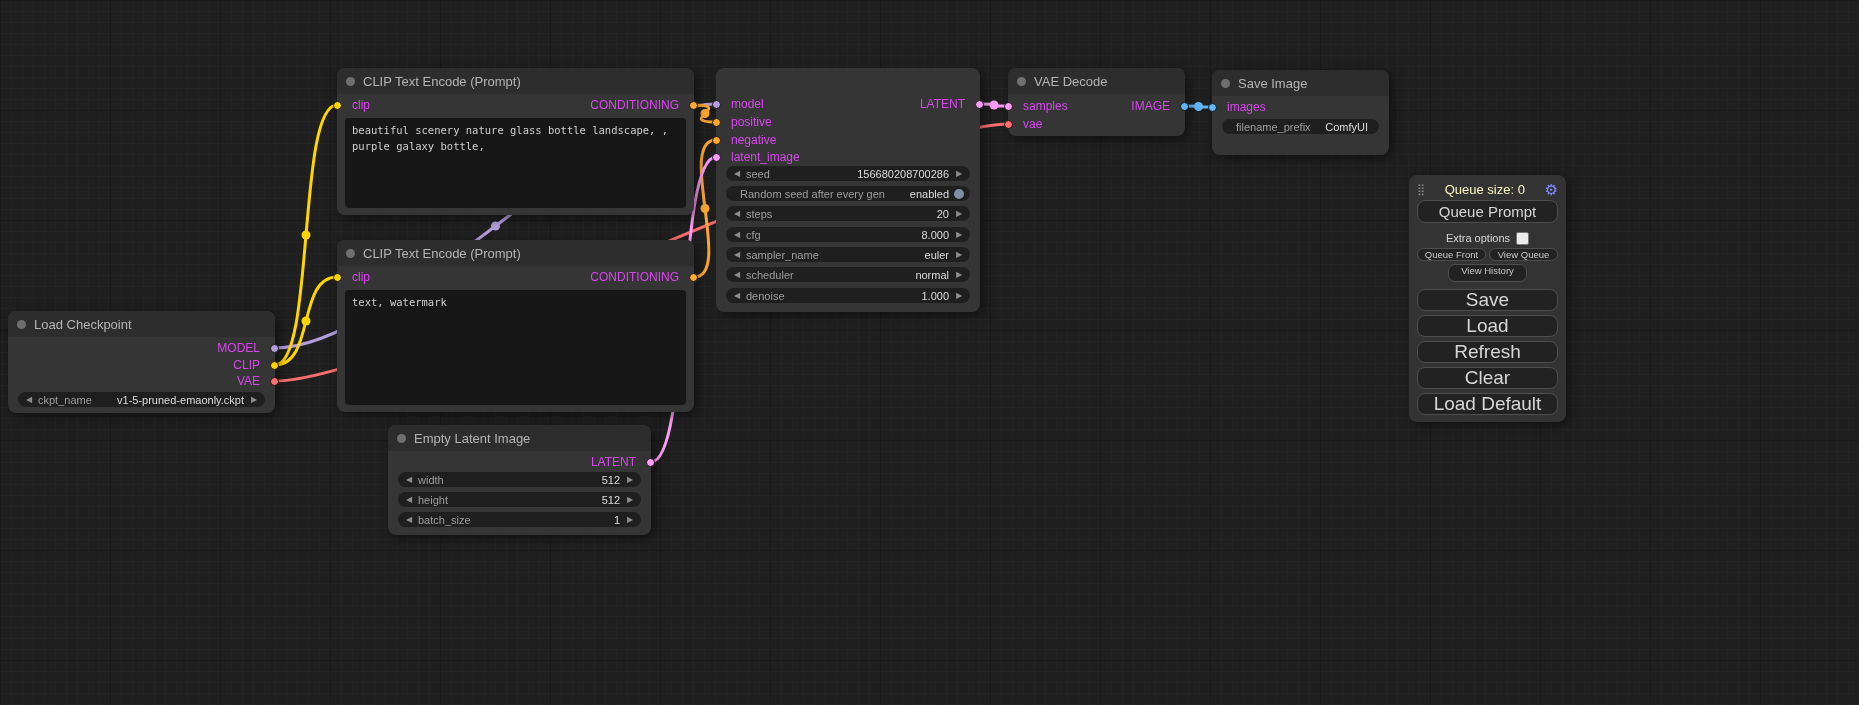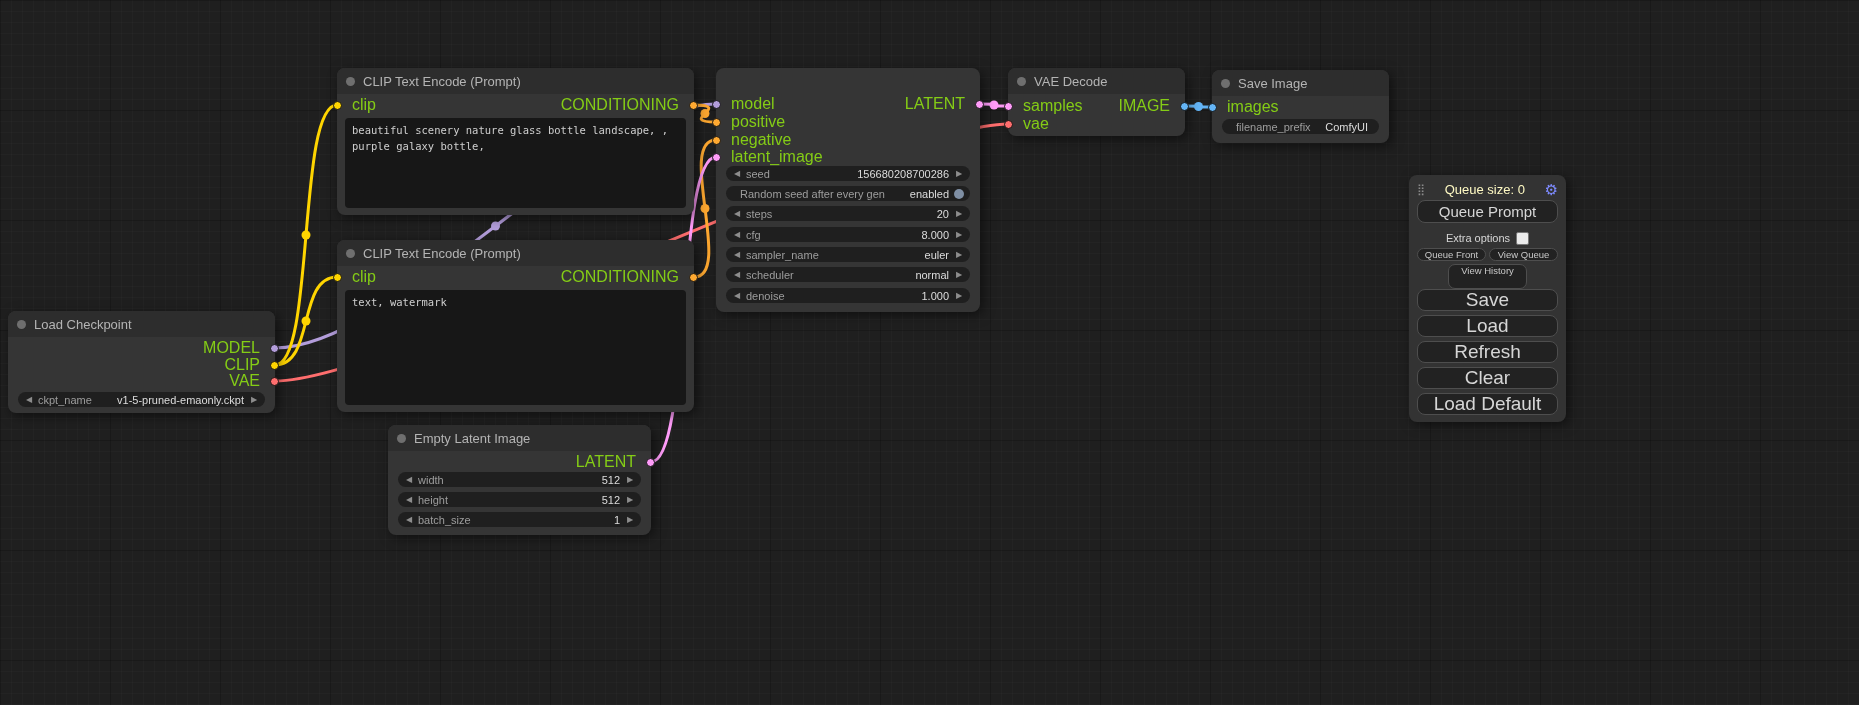--- a/index.html
+++ b/index.html
@@ -15,21 +15,21 @@
       linear-gradient(90deg, rgba(255,255,255,0.018) 1px, transparent 1px);
     background-size:110px 110px, 110px 110px, 11px 11px, 11px 11px;
   }
 
   #links { position:absolute; left:0; top:0; z-index:1; }
 
   .node { position:absolute; z-index:2; background:#353535; border-radius:8px; box-shadow:3px 3px 12px rgba(0,0,0,0.5); }
   .ntitle { display:flex; align-items:center; height:26px; padding:0 9px; background:#2d2d2d; border-radius:8px 8px 0 0; color:#b4b4b4; font-size:13px; white-space:nowrap; overflow:hidden; }
   .tdot { width:9px; height:9px; border-radius:50%; background:#6f6f6f; margin-right:8px; flex:0 0 auto; }
 
-  .srow { position:absolute; height:14px; line-height:14px; font-size:16px; color:#84cc16; white-space:nowrap; }
+  .srow { position:absolute; height:14px; line-height:14px; font-size:12px; color:#d946ef; white-space:nowrap; }
   .srow.in { left:15px; }
   .srow.out { right:15px; }
   .sdot { position:absolute; width:9px; height:9px; border-radius:50%; border:1px solid #141414; z-index:3; }
   .sdot.in { left:-4px; }
   .sdot.out { right:-4px; }
 
   .widget { position:absolute; left:10px; right:10px; height:15px; background:#1f1f1f; border-radius:8px; display:flex; align-items:center; padding:0 6px; font-size:11px; cursor:pointer; }
   .warrow { font-size:8px; color:#8d8d8d; width:10px; text-align:center; flex:0 0 auto; line-height:15px; }
   .wlabel { color:#9d9d9d; margin-left:4px; white-space:nowrap; }
   .wvalue { margin-left:auto; margin-right:5px; color:#dcdcdc; white-space:nowrap; }
@@ -44,21 +44,21 @@
   #queue-size { flex:1; text-align:center; font-size:13px; color:#fef9c3; }
   #gear { font-size:15px; line-height:15px; cursor:pointer; }
   .btn { position:absolute; left:8px; right:8px; background:#222222; border:1px solid #4e4e4e; border-radius:8px; color:#d6d6d6; text-align:center; cursor:pointer; }
   .btn.big { height:22px; font-size:19px; line-height:20px; }
   #queue-prompt { top:25px; height:23px; font-size:15px; line-height:21px; }
   #extra-row { position:absolute; top:56px; left:0; right:0; height:14px; display:flex; align-items:center; justify-content:center; gap:6px; font-size:11px; }
   #extra-checkbox { width:13px; height:13px; background:#ececec; border:1px solid #777; border-radius:2px; cursor:pointer; }
   #small-row { position:absolute; top:73px; left:8px; right:8px; height:13px; display:flex; gap:3px; }
   .btn-sm { background:#222222; border:1px solid #4e4e4e; border-radius:7px; color:#c8c8c8; font-size:9.5px; line-height:11px; text-align:center; cursor:pointer; }
   .btn-sm.half { flex:1; }
-  #view-history { position:absolute; top:89px; left:39px; width:79px; height:25px; }
+  #view-history { position:absolute; top:89px; left:39px; width:79px; height:18px; }
 </style>
 </head>
 <body>
 
 <div id="grid"></div>
 
 <svg id="links" width="1859" height="705">
     <path d="M 275 348 C 395 348, 596 104, 716 104" stroke="#B39DDB" stroke-width="3" fill="none"></path>
     <circle cx="495.5" cy="226" r="4.5" fill="#B39DDB"></circle>
     <path d="M 275 365 C 315 365, 297 105, 337 105" stroke="#FFD500" stroke-width="3" fill="none"></path>
@@ -210,21 +210,21 @@
     <span>VAE Decode</span>
   </div>
   <span class="sdot in" style="top: 33.5px; background: rgb(255, 156, 249);"></span>
   <div class="srow in" style="top:31px;">samples</div>
   <span class="sdot in" style="top: 51.5px; background: rgb(255, 110, 110);"></span>
   <div class="srow in" style="top:49px;">vae</div>
   <div class="srow out" style="top:31px;">IMAGE</div>
   <span class="sdot out" style="top: 33.5px; background: rgb(100, 181, 246);"></span>
 </div>
 
-<div class="node" style="left:1212px;top:70px;width:177px;height:73px;">
+<div class="node" style="left:1212px;top:70px;width:177px;height:85px;">
   <div class="ntitle">
     <span class="tdot"></span>
     <span>Save Image</span>
   </div>
   <span class="sdot in" style="top: 32.5px; background: rgb(100, 181, 246);"></span>
   <div class="srow in" style="top:30px;">images</div>
   <div class="widget" style="top:49px;">
     <span class="wlabel" style="margin-left:8px;">filename_prefix</span>
     <span class="wvalue">ComfyUI</span>
   </div>

